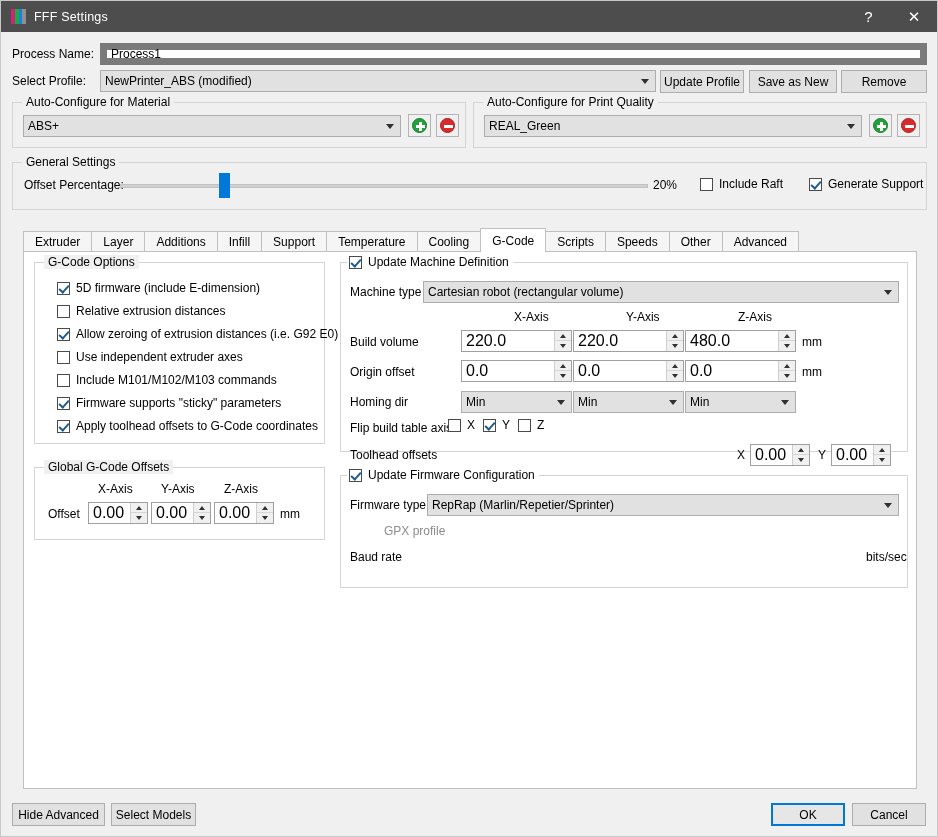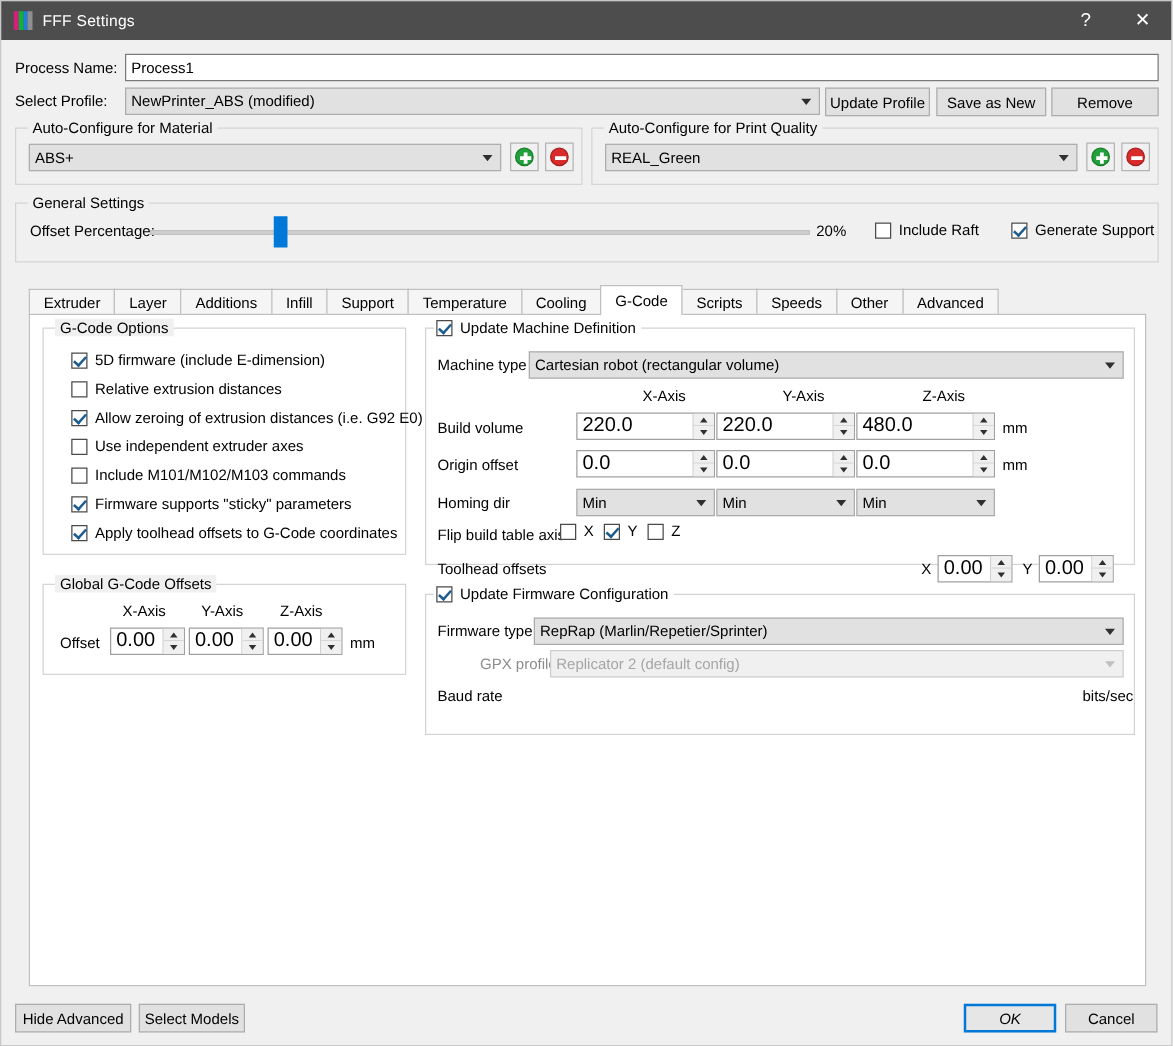--- a/index.html
+++ b/index.html
@@ -26,21 +26,21 @@
   .tb-spacer { flex:1 1 auto; }
   .tb-btn {
     width:45px; height:31px; display:flex; align-items:center; justify-content:center;
     color:#ffffff; font-size:15px; line-height:1;
   }
   .tb-btn.close { width:46px; }
 
   
   .lbl { font-size:12px; color:#000; white-space:nowrap; }
   .textbox {
-    background:#ffffff; border:1px solid #0f172a; height:22px;
+    background:#ffffff; border:7px solid #0f172a; height:22px;
     display:flex; align-items:center; padding:0 4px; font-size:12px; color:#000;
   }
   .textbox.focus { border-color:#7a7a7a; }
   .combo {
     background:#e1e1e1; border:1px solid #adadad; height:22px;
     display:flex; align-items:center; padding:0 4px; font-size:12px; color:#000;
     position:relative;
   }
   .combo .arrow {
     position:absolute; right:6px; top:50%; margin-top:-2px;
@@ -426,29 +426,25 @@
         <span class="cbl" style="margin-left:6px;">Update Firmware Configuration</span>
       </div>
 
       <div class="abs lbl" style="left:9px; top:22px;">Firmware type</div>
       <div class="abs combo" style="left:86px; top:18px; width:472px;">
         <span>RepRap (Marlin/Repetier/Sprinter)</span>
         <span class="arrow"></span>
       </div>
 
       <div class="abs lbl" style="left:43px; top:48px; color:#8c8c8c;">GPX profile</div>
-      <div class="abs combo disabled" style="left:99px; top:44px; width:459px;">
-        <span>Replicator 2 (default config)</span>
-        <span class="arrow"></span>
-      </div>
 
       <div class="abs lbl" style="left:9px; top:74px;">Baud rate</div>
       <div class="abs lbl" style="left:525px; top:74px;">bits/sec</div>
     </div>
 
   </div>
 
   <div class="abs btn" style="left:11px; top:802px; width:93px; height:23px;">Hide Advanced</div>
   <div class="abs btn" style="left:110px; top:802px; width:85px; height:23px;">Select Models</div>
-  <div class="abs btn default" style="left:770px; top:802px; width:74px; height:23px;font-style:italic;">OK</div>
+  <div class="abs btn default" style="left:770px; top:802px; width:74px; height:23px;">OK</div>
   <div class="abs btn" style="left:851px; top:802px; width:74px; height:23px;">Cancel</div>
 
 </div>
 
 </body></html>

